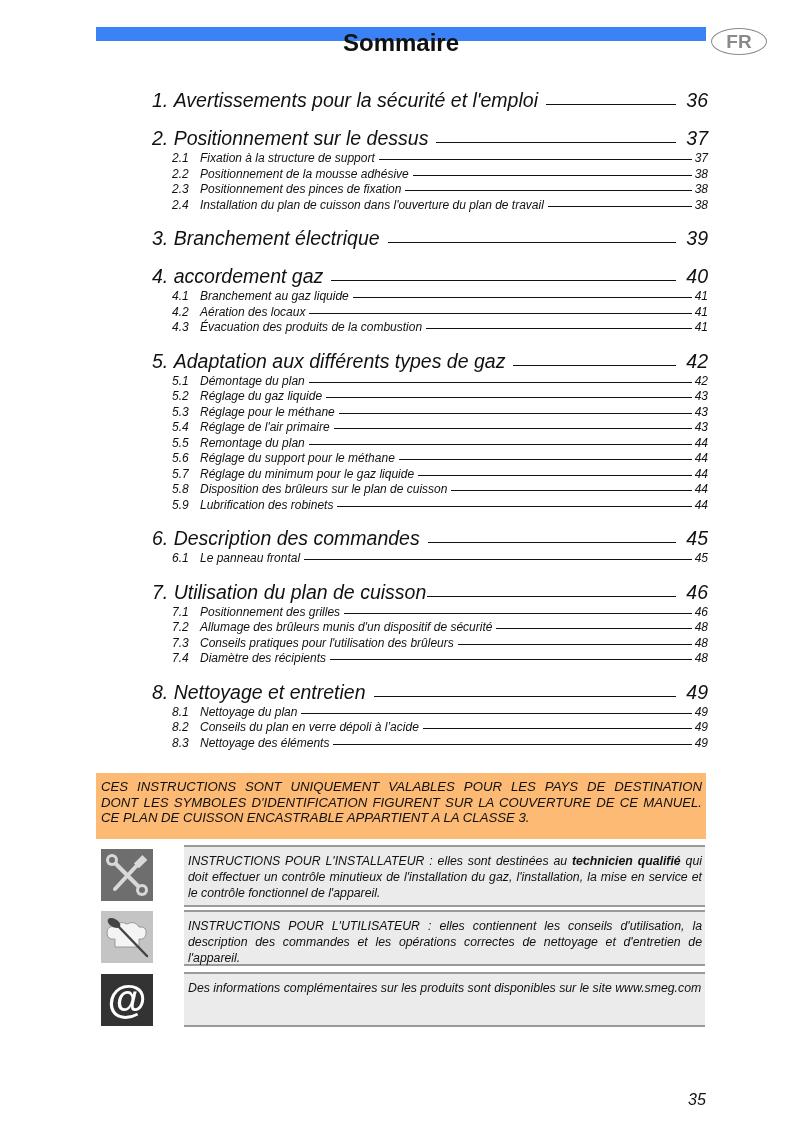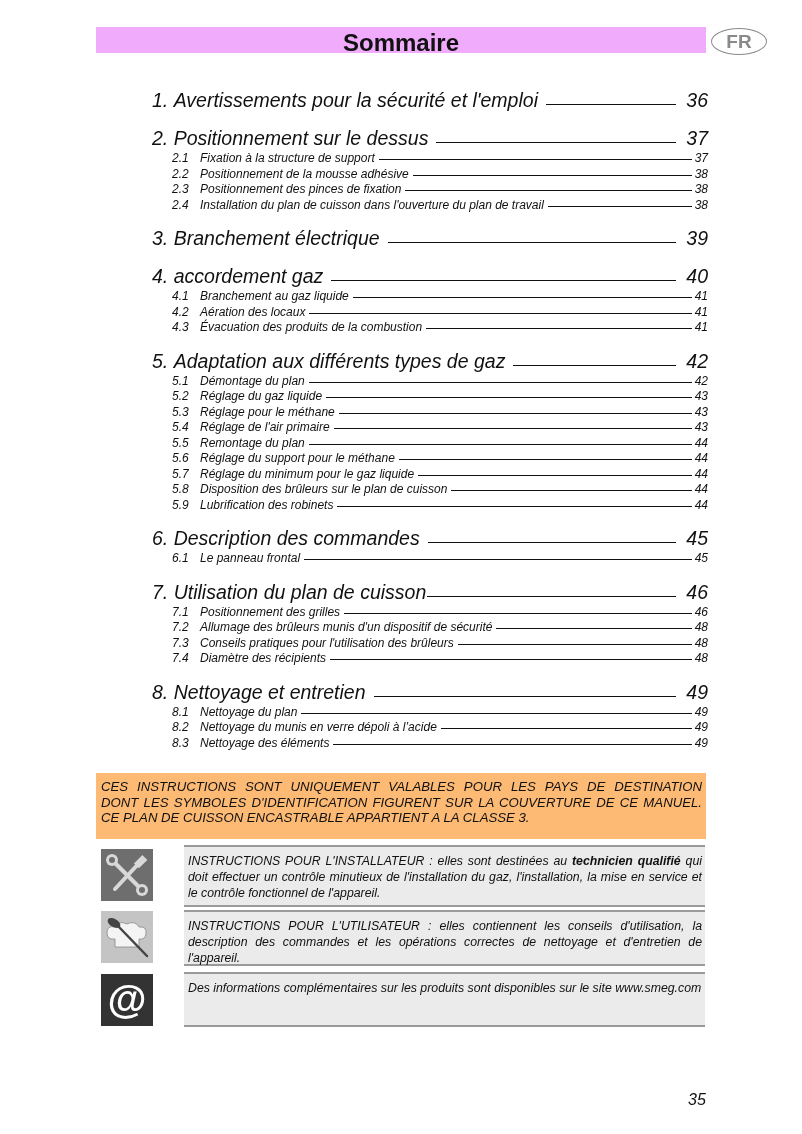--- a/index.html
+++ b/index.html
@@ -1,19 +1,19 @@
 <!DOCTYPE html>
 <html><head>
   <meta charset="utf-8">
   <style>
     html, body { margin: 0; padding: 0; background: #ffffff; }
     body { width: 802px; height: 1134px; position: relative; overflow: hidden;
            font-family: "Liberation Sans", sans-serif; color: #111; }
-    .title-bar { position: absolute; left: 96px; top: 27px; width: 610px; height: 26px;
-                 background: #f0abfc; text-align: center; }
+    .title-bar { position: absolute; left: 96px; top: 27px; width: 610px; height: 14px;
+                 background: #3b82f6; text-align: center; }
     .title-bar span { font-weight: bold; font-size: 24px; line-height: 32px; color: #111; }
     .lang-badge { position: absolute; left: 711px; top: 28px; width: 56px; height: 27px;
                   border: 1.5px solid #8a8a8a; border-radius: 50%; box-sizing: border-box;
                   text-align: center; font-weight: bold; font-size: 19px; line-height: 25px; color: #8a8a8a; }
 
     .toc { position: absolute; left: 152px; top: 88px; width: 556px; }
     .chapter { margin-bottom: 13px; }
     .chap-row { display: flex; align-items: baseline; font-style: italic; font-size: 19.5px; line-height: 25px; }
     .chap-row .num { white-space: pre; }
     .chap-row .fill { flex: 1; border-bottom: 1.2px solid #111; margin: 0 10px 0 8px; transform: translateY(-2px); }
@@ -237,21 +237,21 @@
         <span class="page">49</span>
       </div>
       <div class="sub-row">
         <span class="snum">8.1</span>
         <span class="stitle">Nettoyage du plan</span>
         <span class="fill"></span>
         <span class="page">49</span>
       </div>
       <div class="sub-row">
         <span class="snum">8.2</span>
-        <span class="stitle">Nettoyage du munis en verre dépoli à l’acide</span>
+        <span class="stitle">Conseils du plan en verre dépoli à l’acide</span>
         <span class="fill"></span>
         <span class="page">49</span>
       </div>
       <div class="sub-row">
         <span class="snum">8.3</span>
         <span class="stitle">Nettoyage des éléments</span>
         <span class="fill"></span>
         <span class="page">49</span>
       </div>
     </div>

